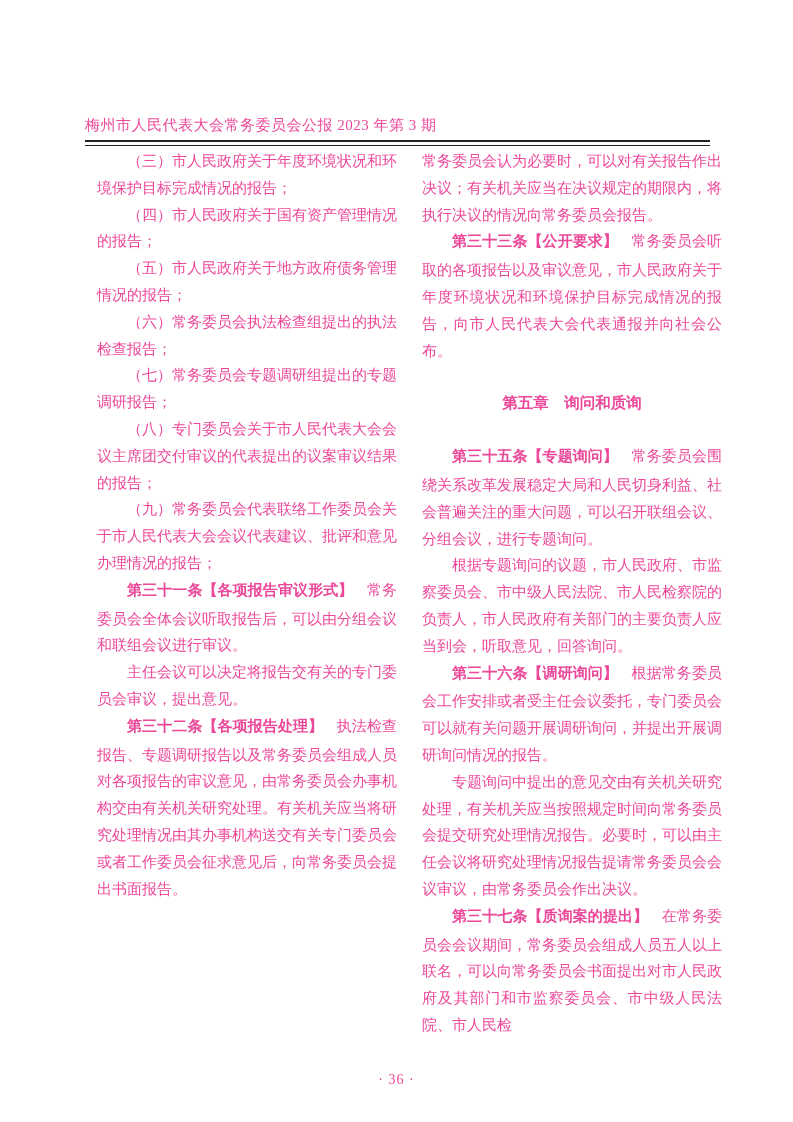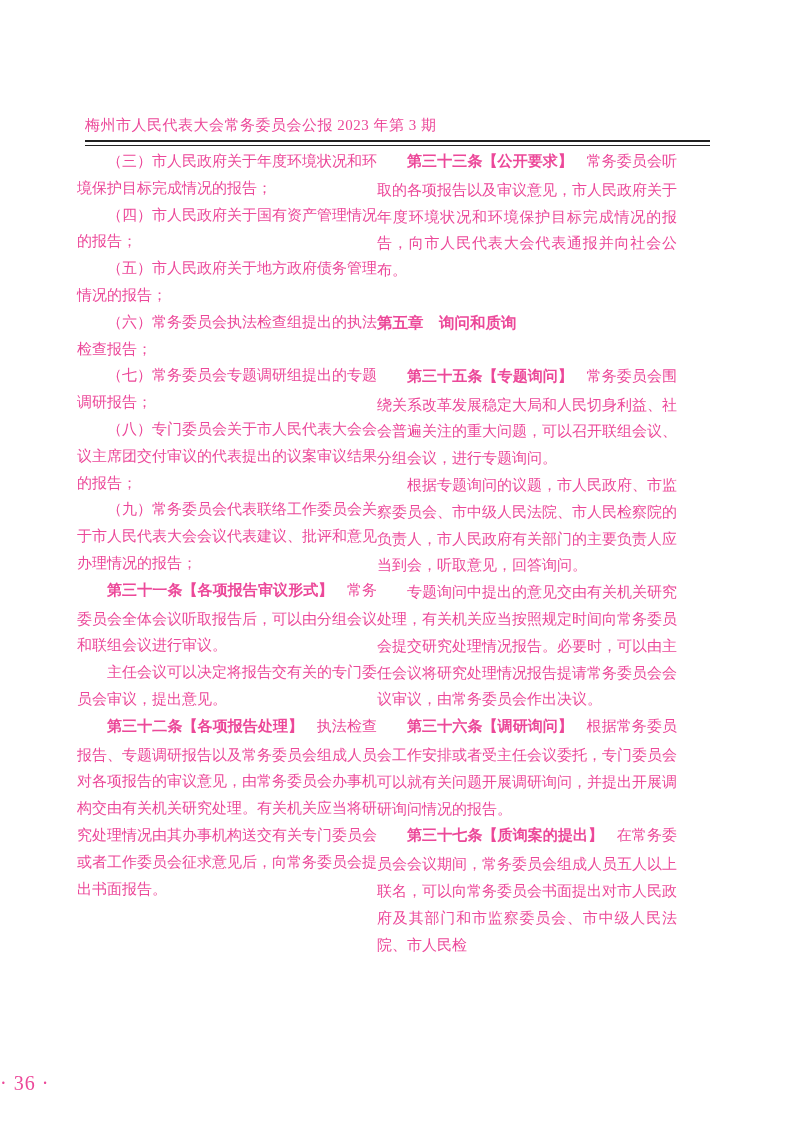--- a/index.html
+++ b/index.html
@@ -30,24 +30,25 @@
     position: absolute;
     left: 85px;
     width: 625px;
     background: #222222;
   }
   .rule-thick { top: 111px; height: 2px; }
   .rule-thin  { top: 116px; height: 1px; }
 
   .columns {
     position: absolute;
-    left: 77px;
+    left: 97px;
     top: 119px;
     width: 625px;
     display: flex;
+    gap: 25px;
   }
   .col {
     width: 300px;
     flex: 0 0 300px;
   }
   .para {
     margin: 0;
     font-size: 15px;
     line-height: 26.8px;
     text-align: justify;
@@ -57,28 +58,30 @@
   .head {
     font-family: Liberation Mono, monospace;
     font-weight: bold;
     margin-right: 0.9em;
   }
   .chapter {
     font-family: "Liberation Sans", "DejaVu Sans", sans-serif;
     font-weight: bold;
     font-size: 15.5px;
     line-height: 26.8px;
+    text-align: center;
     margin: 26px 0;
   }
   .footer {
     position: absolute;
     left: 0;
     top: 1043px;
     width: 793px;
-    font-size: 20px;
+    text-align: center;
+    font-size: 14px;
     letter-spacing: 1px;
   }
 </style>
 </head>
 <body>
 
 <div class="page">
 
   <div class="header-title">梅州市人民代表大会常务委员会公报  2023 年第 3 期</div>
 
@@ -92,26 +95,27 @@
         <p class="para"><span>（五）市人民政府关于地方政府债务管理情况的报告；</span></p>
         <p class="para"><span>（六）常务委员会执法检查组提出的执法检查报告；</span></p>
         <p class="para"><span>（七）常务委员会专题调研组提出的专题调研报告；</span></p>
         <p class="para"><span>（八）专门委员会关于市人民代表大会会议主席团交付审议的代表提出的议案审议结果的报告；</span></p>
         <p class="para"><span>（九）常务委员会代表联络工作委员会关于市人民代表大会会议代表建议、批评和意见办理情况的报告；</span></p>
         <p class="para"><span class="head">第三十一条【各项报告审议形式】</span><span>常务委员会全体会议听取报告后，可以由分组会议和联组会议进行审议。</span></p>
         <p class="para"><span>主任会议可以决定将报告交有关的专门委员会审议，提出意见。</span></p>
         <p class="para"><span class="head">第三十二条【各项报告处理】</span><span>执法检查报告、专题调研报告以及常务委员会组成人员对各项报告的审议意见，由常务委员会办事机构交由有关机关研究处理。有关机关应当将研究处理情况由其办事机构送交有关专门委员会或者工作委员会征求意见后，向常务委员会提出书面报告。</span></p>
       </div>
     <div class="col" id="col-right">
+        <p class="para no-indent"><span>常务委员会认为必要时，可以对有关报告作出决议；有关机关应当在决议规定的期限内，将执行决议的情况向常务委员会报告。</span></p>
         <p class="para"><span class="head">第三十三条【公开要求】</span><span>常务委员会听取的各项报告以及审议意见，市人民政府关于年度环境状况和环境保护目标完成情况的报告，向市人民代表大会代表通报并向社会公布。</span></p>
         <div class="chapter">第五章　询问和质询</div>
         <p class="para"><span class="head">第三十五条【专题询问】</span><span>常务委员会围绕关系改革发展稳定大局和人民切身利益、社会普遍关注的重大问题，可以召开联组会议、分组会议，进行专题询问。</span></p>
         <p class="para"><span>根据专题询问的议题，市人民政府、市监察委员会、市中级人民法院、市人民检察院的负责人，市人民政府有关部门的主要负责人应当到会，听取意见，回答询问。</span></p>
+        <p class="para"><span class="head">第三十六条【调研询问】</span><span>根据常务委员会工作安排或者受主任会议委托，专门委员会可以就有关问题开展调研询问，并提出开展调研询问情况的报告。</span></p>
         <p class="para"><span>专题询问中提出的意见交由有关机关研究处理，有关机关应当按照规定时间向常务委员会提交研究处理情况报告。必要时，可以由主任会议将研究处理情况报告提请常务委员会会议审议，由常务委员会作出决议。</span></p>
-        <p class="para"><span class="head">第三十六条【调研询问】</span><span>根据常务委员会工作安排或者受主任会议委托，专门委员会可以就有关问题开展调研询问，并提出开展调研询问情况的报告。</span></p>
         <p class="para"><span class="head">第三十七条【质询案的提出】</span><span>在常务委员会会议期间，常务委员会组成人员五人以上联名，可以向常务委员会书面提出对市人民政府及其部门和市监察委员会、市中级人民法院、市人民检</span></p>
       </div>
   </div>
 
   <div class="footer">
     <span>· 36 ·</span>
   </div>
 
 </div>
 

